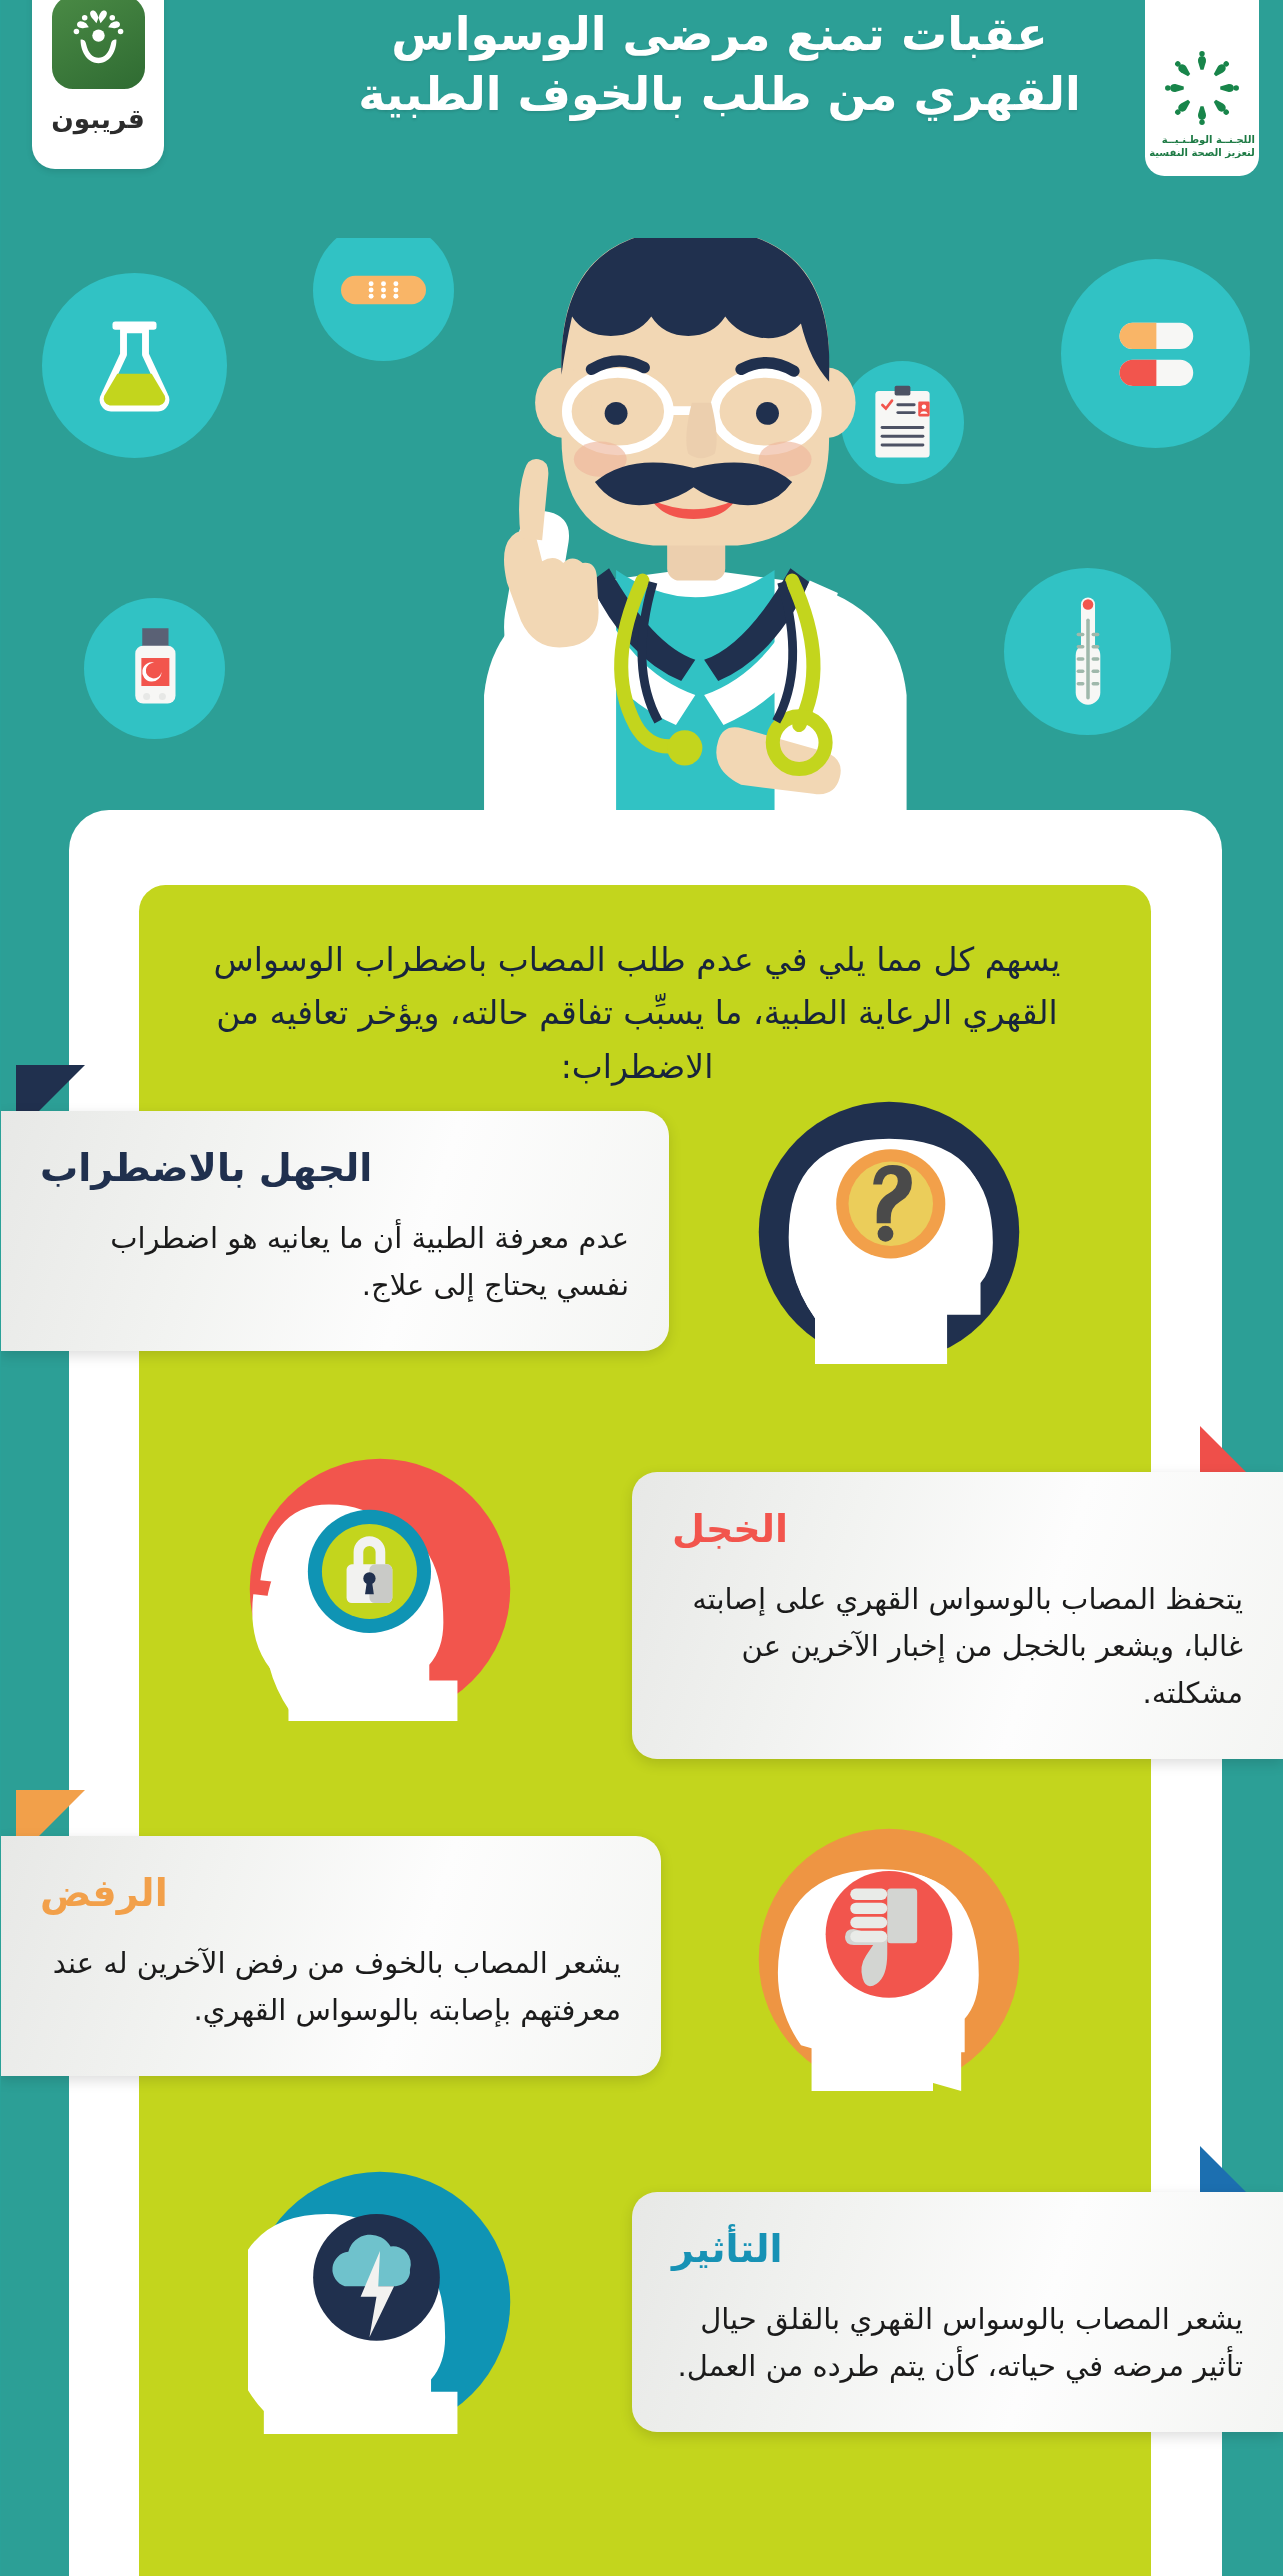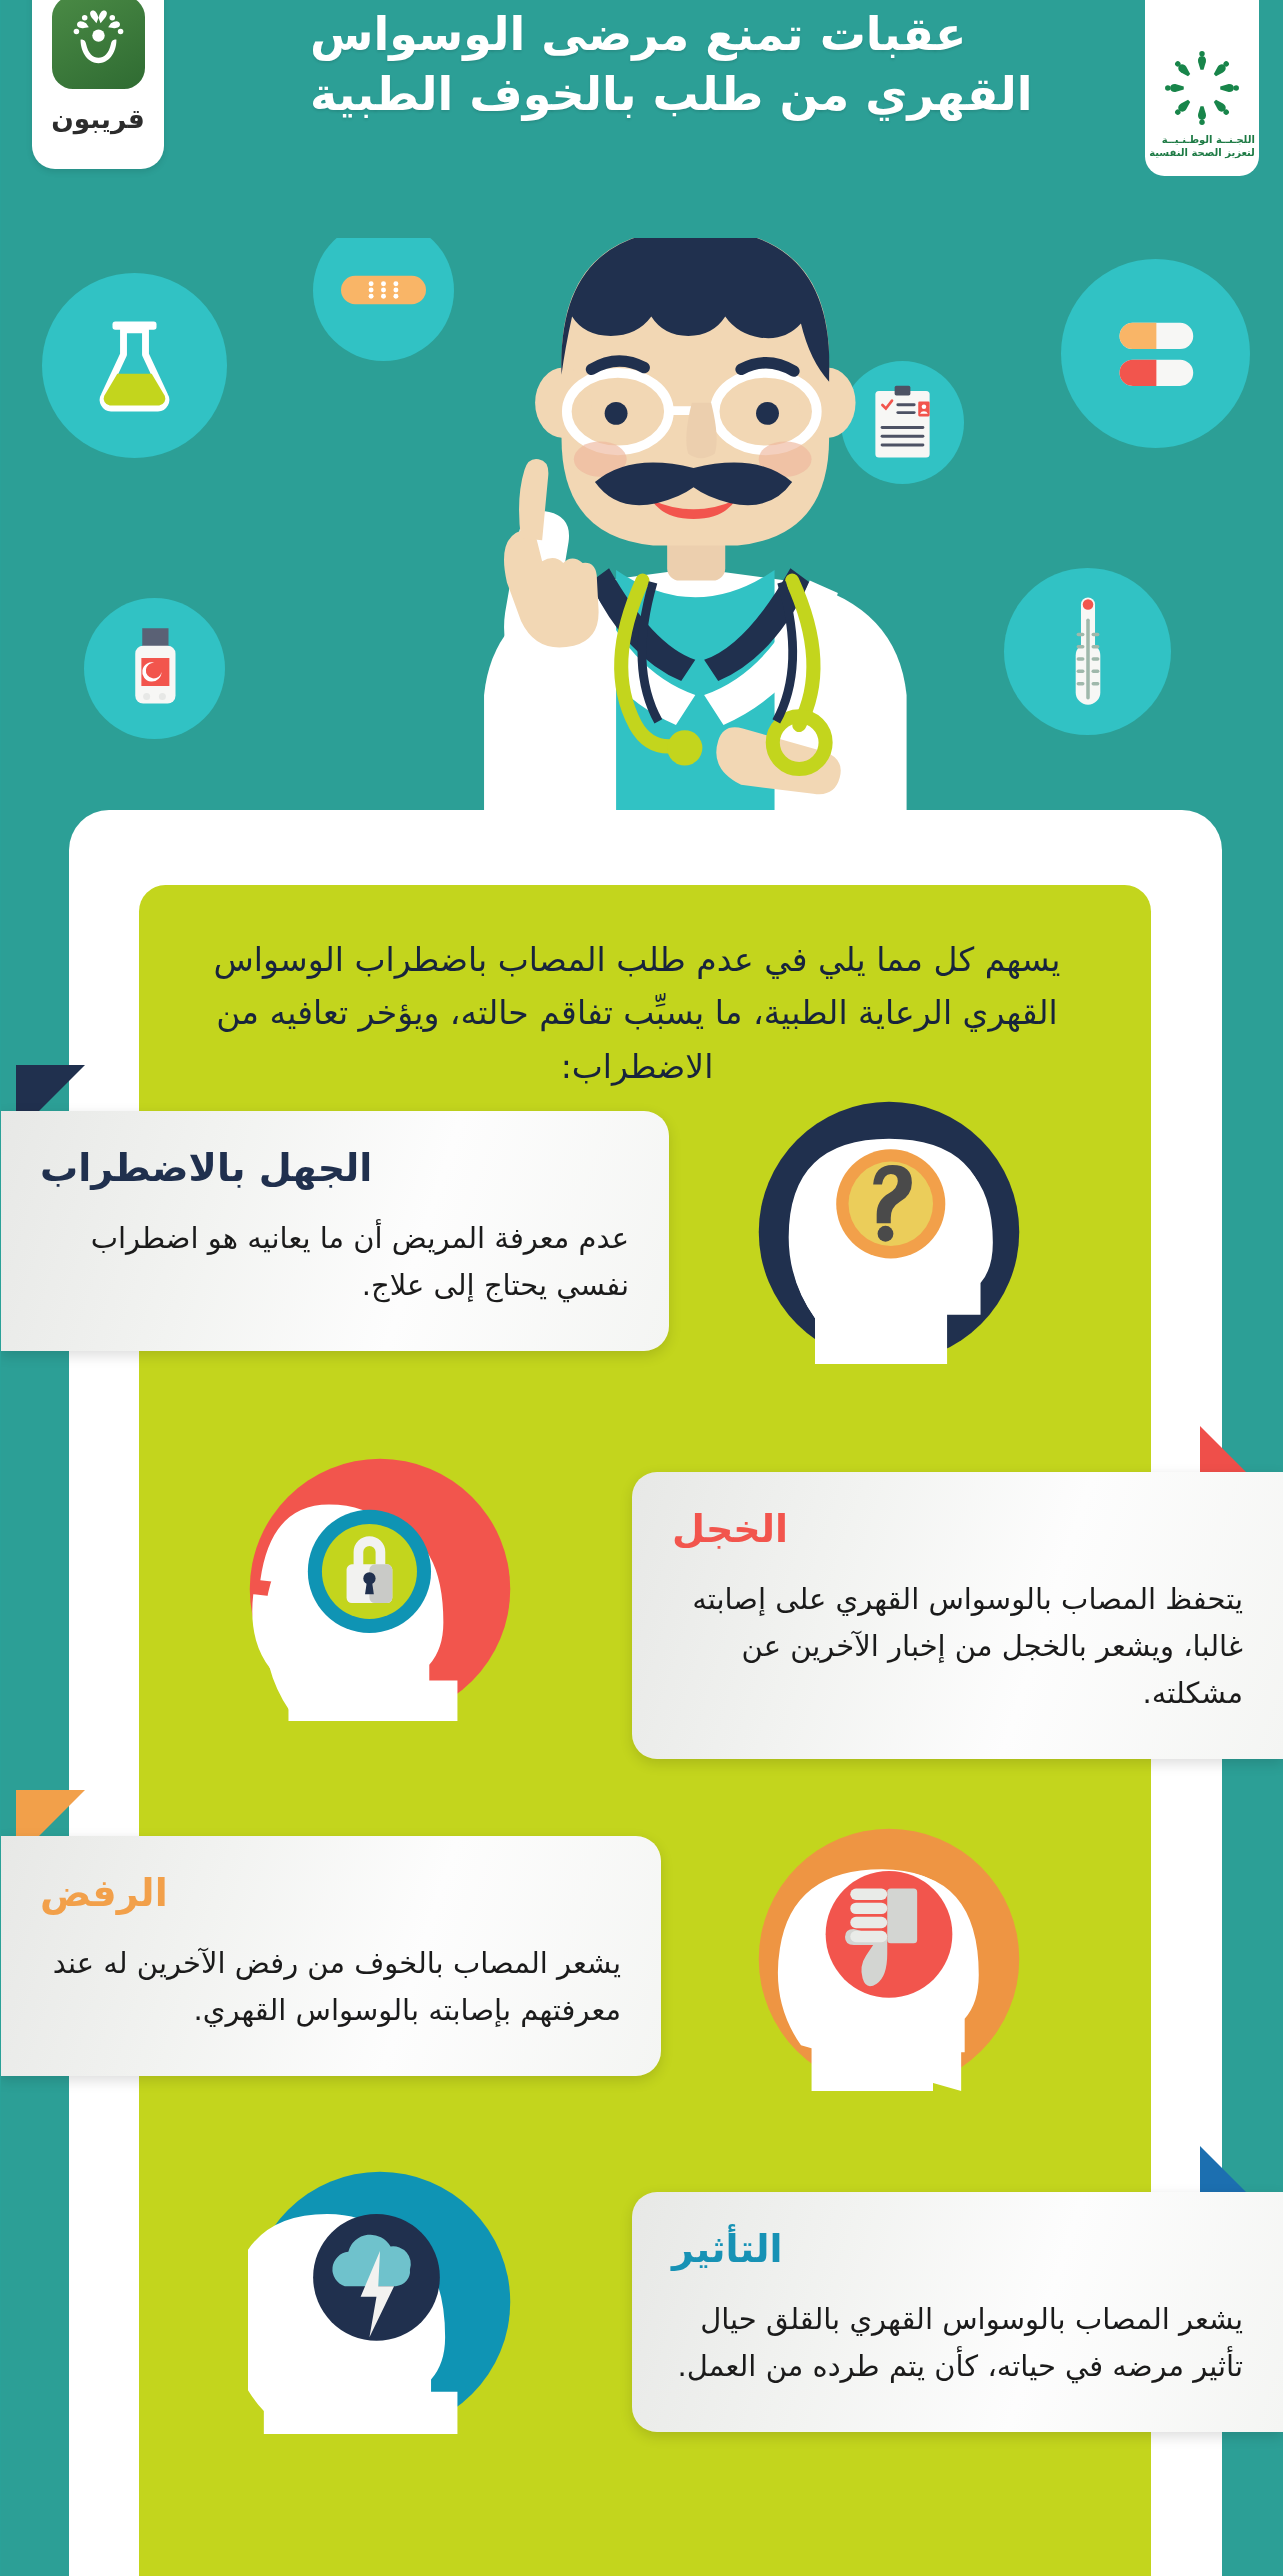--- a/index.html
+++ b/index.html
@@ -25,21 +25,21 @@
   }
   .logo-mark { width:76px; height:76px; margin-bottom:7px; }
   .logo-cap { text-align:center; line-height:1.35; }
   .logo-cap span {
     display:block; color:#1d7a44; font-weight:bold;
     font-size:10px; letter-spacing:0.4px;text-align:right;
   }
   .header-title {
     position:absolute; top:5.3px; right:155px; width:819px;
     color:#ffffff; font-weight:bold; font-size:46px;
-    line-height:1.30; text-align:left; direction:rtl;
+    line-height:1.30; text-align:center; direction:rtl;
     text-shadow:0 1.8px 2.6px rgba(0,0,0,.10);
   }
   .brand-plate {
     position:absolute; top:-23px; left:32px;
     width:132px; height:192px; background:#ffffff;
     border-radius:0 0 23px 23px;
     display:flex; flex-direction:column; align-items:center;
     justify-content:flex-start; padding-top:19.4px;
     box-shadow:0 2.6px 6.2px rgba(0,0,0,.10);
   }
@@ -362,21 +362,21 @@
 
 <div class="body-panel"></div>
 <div class="green-panel"></div>
 
 <div class="intro">يسهم كل مما يلي في عدم طلب المصاب باضطراب الوسواس القهري الرعاية الطبية، ما يسبِّب تفاقم حالته، ويؤخر تعافيه من الاضطراب:</div>
 
 <div class="card card-1">
   <div class="tail"></div>
   <div class="plate">
     <div class="ttl" style="color:#20304e">الجهل بالاضطراب</div>
-    <div class="txt">عدم معرفة المريض أن ما يعانيه هو اضطراب نفسي يحتاج إلى علاج.</div>
+    <div class="txt">عدم معرفة الطبية أن ما يعانيه هو اضطراب نفسي يحتاج إلى علاج.</div>
   </div>
 </div>
 <div class="icon-1">
   <svg width="264" height="264" viewBox="0 0 300 300">
     <circle class="ic-circle" cx="150" cy="150" r="148" fill="#20304e"></circle>
     <path d="M66 300 l0 -52 q-30 -42 -30 -92 q0 -112 114 -112 q114 0 114 112 q0 30 -14 46 l0 36 l-38 0 l0 62z" fill="#ffffff"></path>
     <path d="M66 300 l0 -52 q-34 -48 -26 -102 l26 0 l-4 -14 l-22 0 q14 -82 114 -82 q114 0 114 112 q0 30 -14 46 l0 36 l-38 0 l0 56z" fill="#ffffff"></path>
     <circle cx="152" cy="118" r="62" fill="#f2a04a"></circle>
     <circle cx="152" cy="118" r="48" fill="#ebcd5a"></circle>
     <path d="M132 96 q2 -22 22 -22 q22 0 22 20 q0 14 -14 22 q-10 6 -10 18 l0 6 l-16 0 l0 -10 q0 -16 14 -24 q10 -6 10 -14 q0 -8 -8 -8 q-8 0 -10 12z" fill="#4a4a4a"></path>

